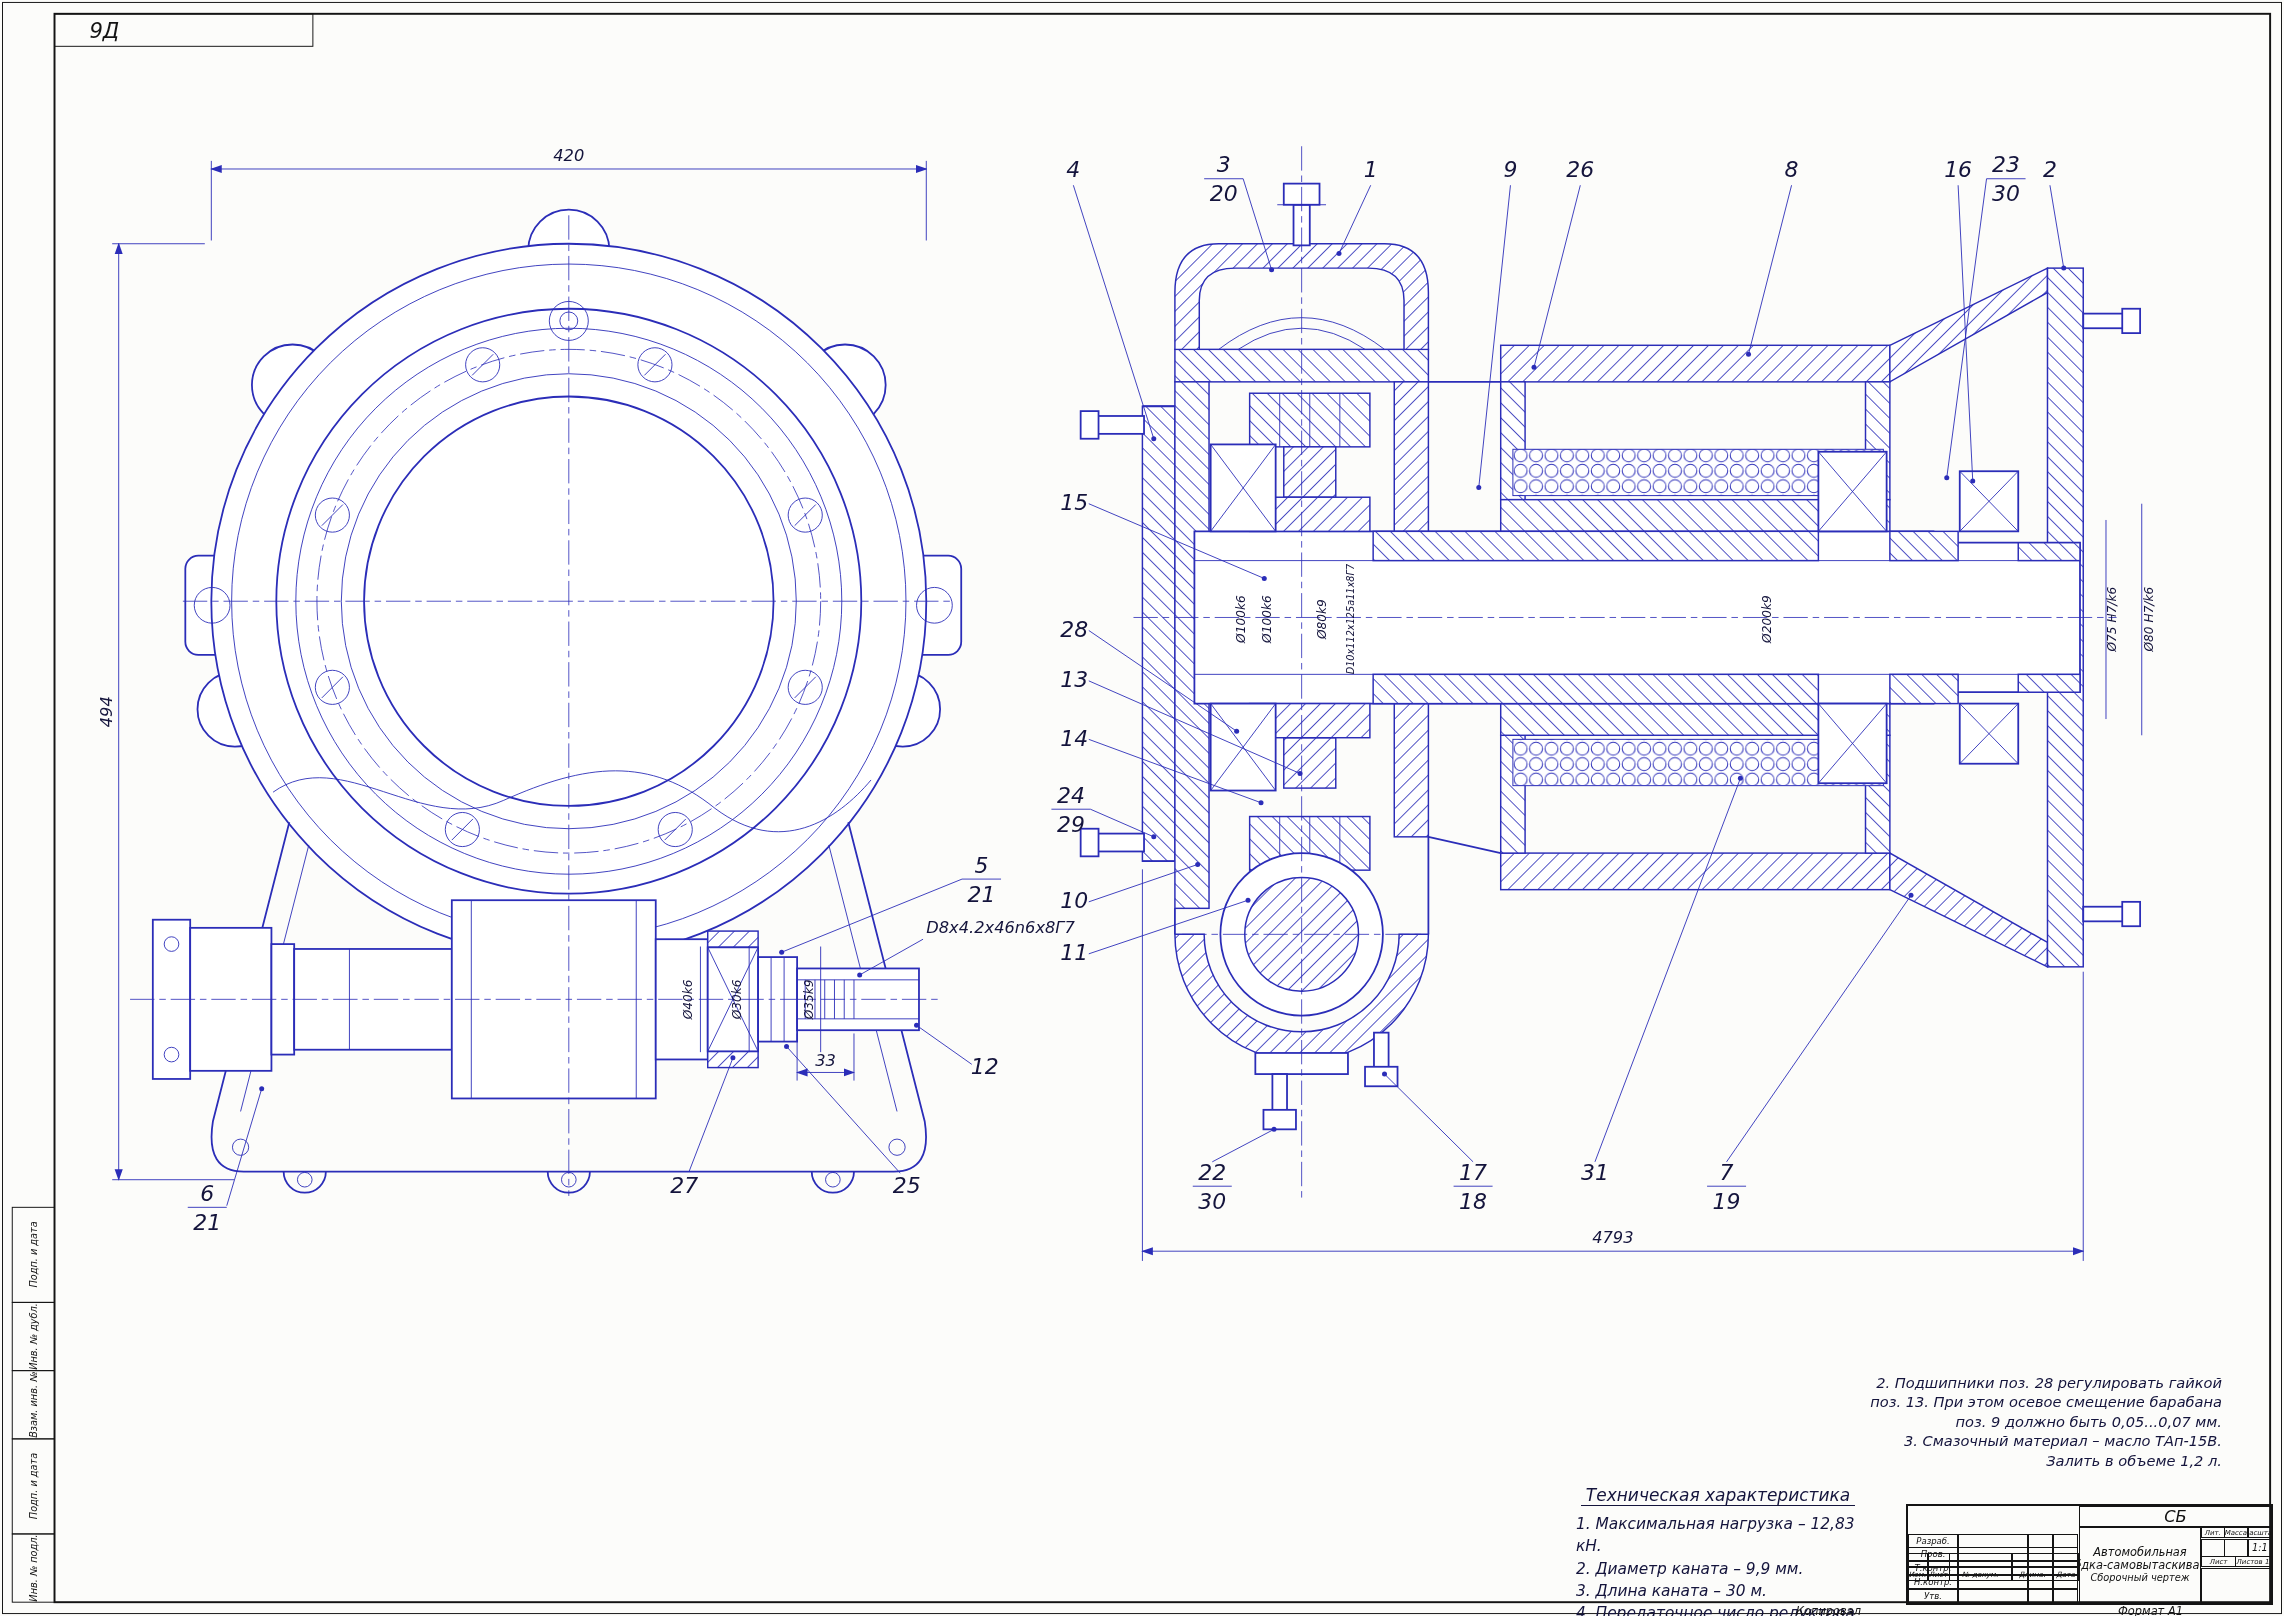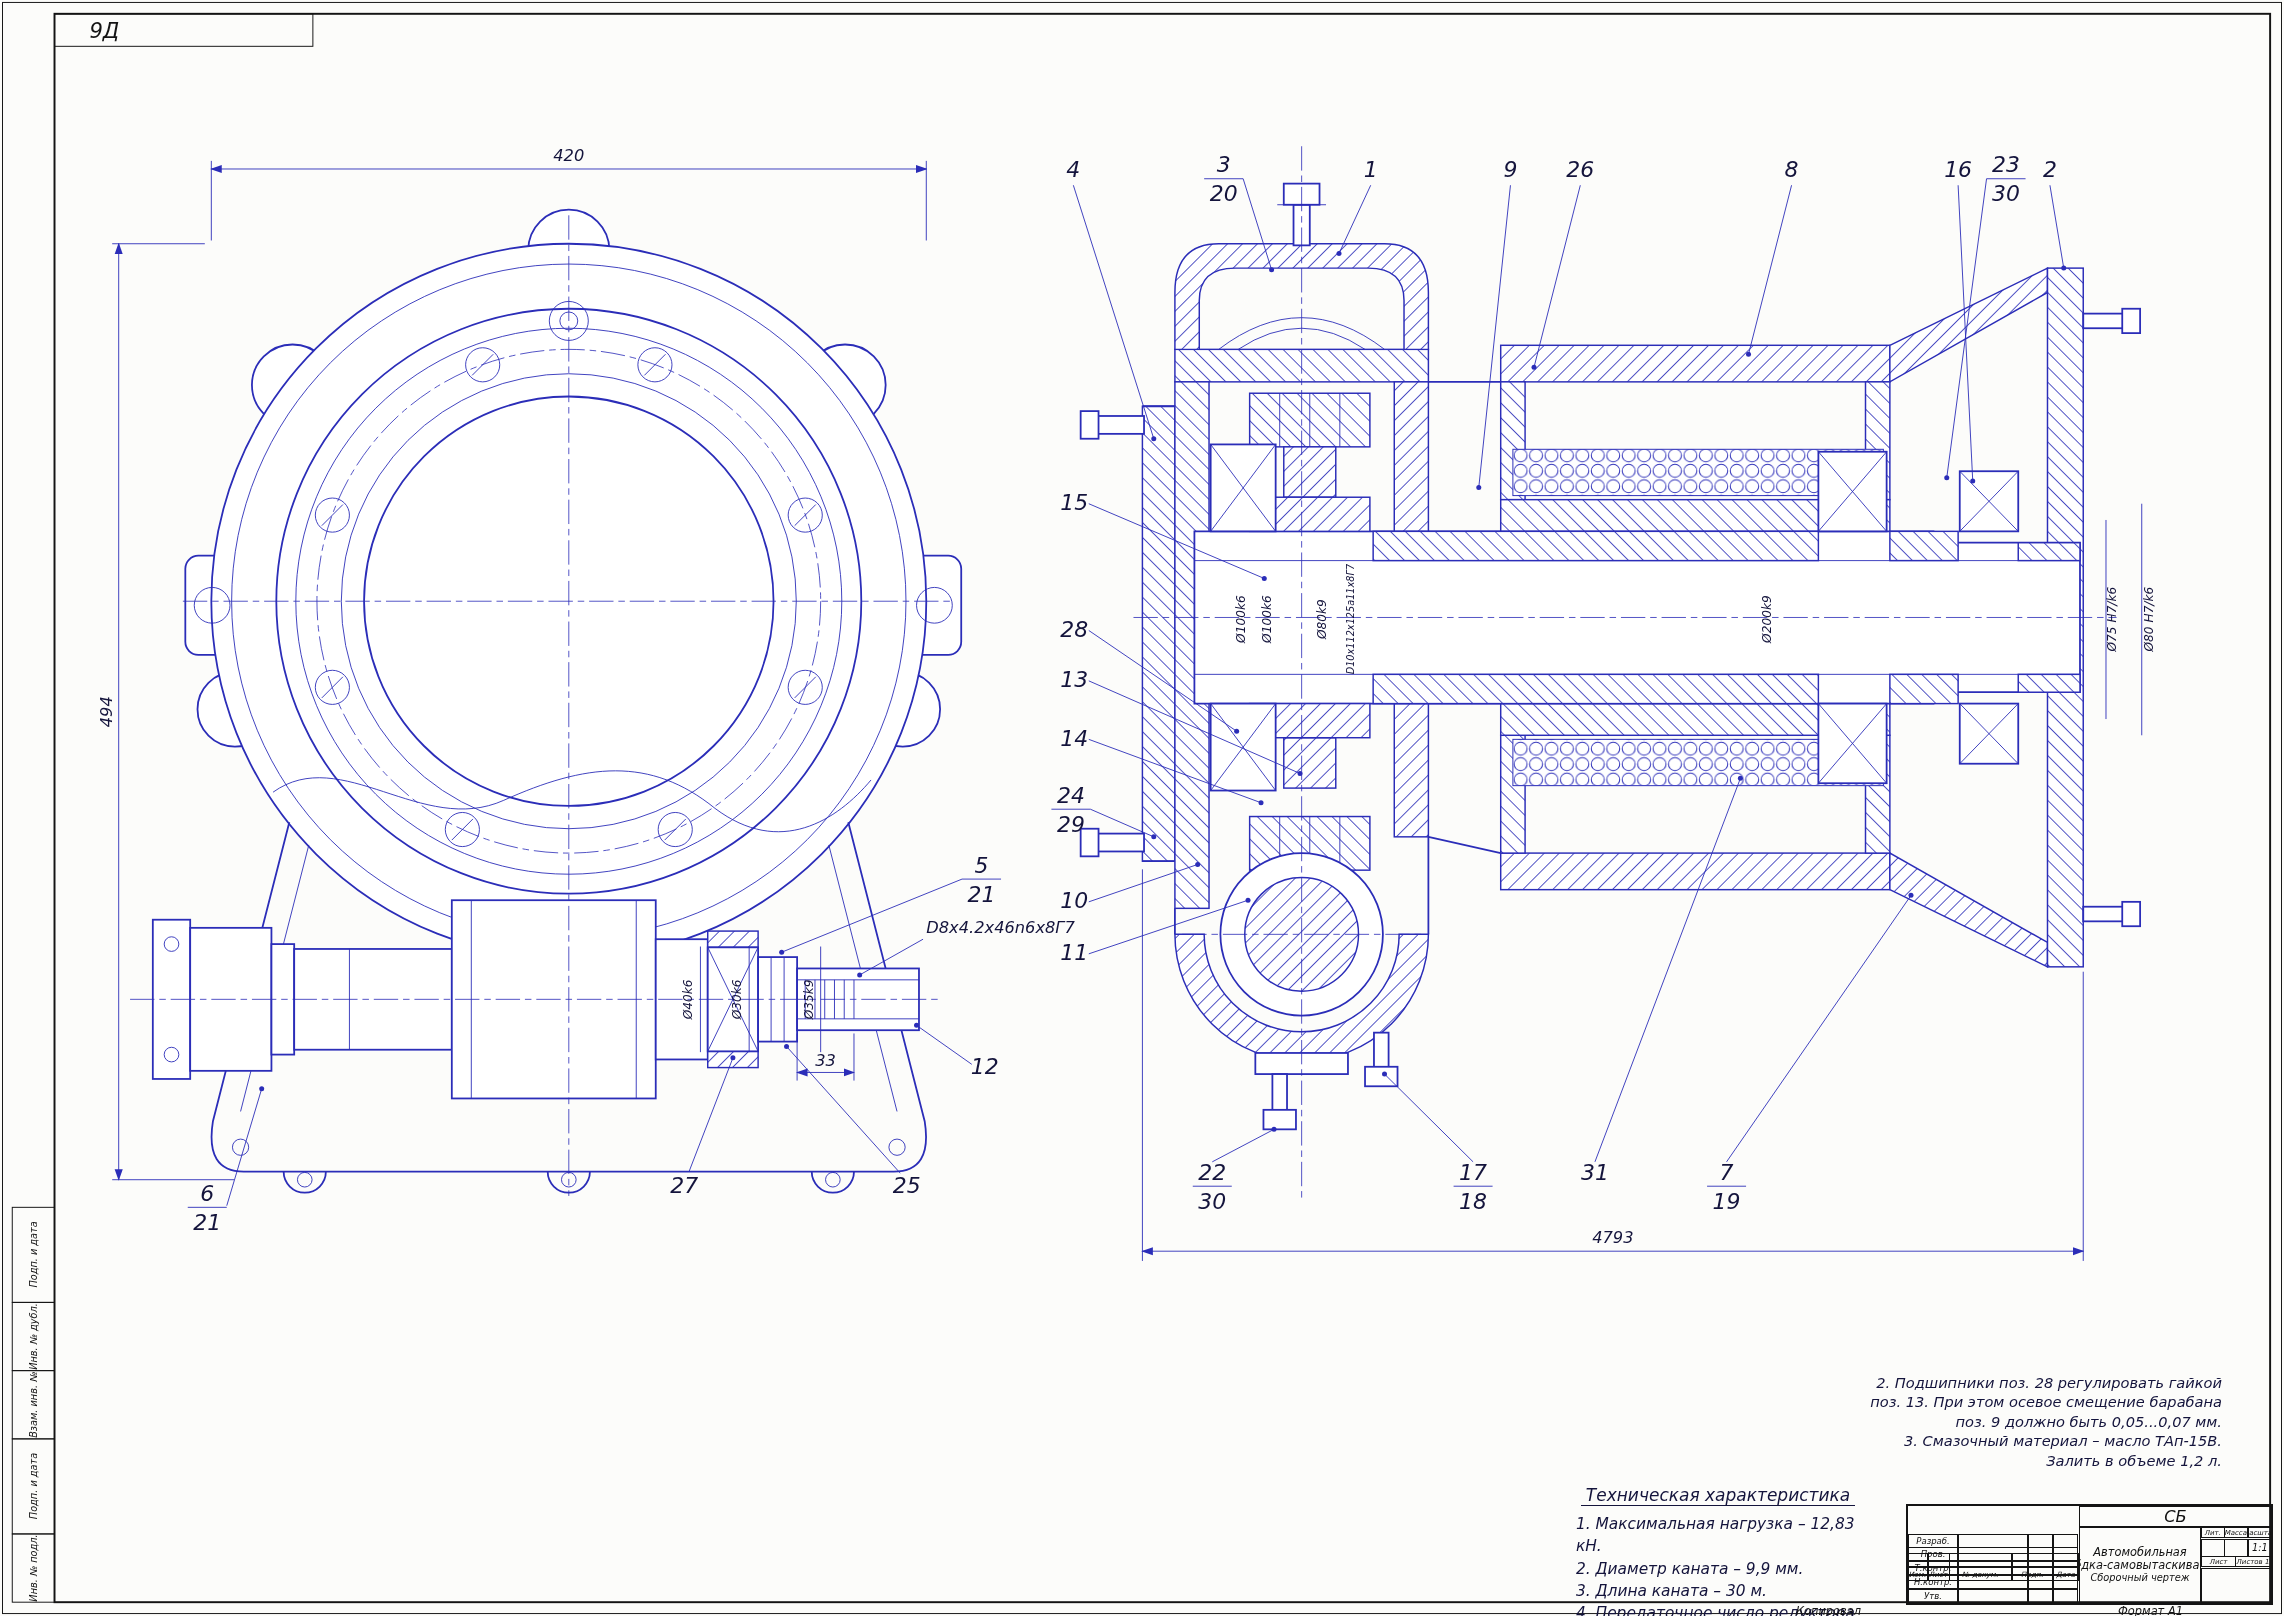--- a/index.html
+++ b/index.html
@@ -402,21 +402,21 @@
 <div class="tb">
 
   <div class="cell f9" style="left:0;top:0;width:19.5px;height:14px;"></div>
   <div class="cell f9" style="left:19.5px;top:0;width:22px;height:14px;"></div>
   <div class="cell f9" style="left:41px;top:0;width:63px;height:14px;"></div>
   <div class="cell f9" style="left:104px;top:0;width:41px;height:14px;"></div>
   <div class="cell f9" style="left:145px;top:0;width:26px;height:14px;"></div>
   <div class="cell f9" style="left:0;top:14px;width:19.5px;height:14px;">Изм.</div>
   <div class="cell f9" style="left:19.5px;top:14px;width:22px;height:14px;">Лист</div>
   <div class="cell f9" style="left:41px;top:14px;width:63px;height:14px;">№ докум.</div>
-  <div class="cell f9" style="left:104px;top:14px;width:41px;height:14px;">Подп.</div>
+  <div class="cell f9" style="left:104px;top:14px;width:41px;height:14px;">Длина.</div>
   <div class="cell f9" style="left:145px;top:14px;width:26px;height:14px;">Дата</div>
 
   <div class="cell f10" style="left:0;top:28px;width:50px;height:14px;">Разраб.</div>
   <div class="cell" style="left:50px;top:28px;width:70px;height:14px;"></div>
   <div class="cell" style="left:120px;top:28px;width:25px;height:14px;"></div>
   <div class="cell" style="left:145px;top:28px;width:25px;height:14px;"></div>
   <div class="cell f10" style="left:0;top:41px;width:50px;height:14px;">Пров.</div>
   <div class="cell" style="left:50px;top:41px;width:70px;height:14px;"></div>
   <div class="cell" style="left:120px;top:41px;width:25px;height:14px;"></div>
   <div class="cell" style="left:145px;top:41px;width:25px;height:14px;"></div>

